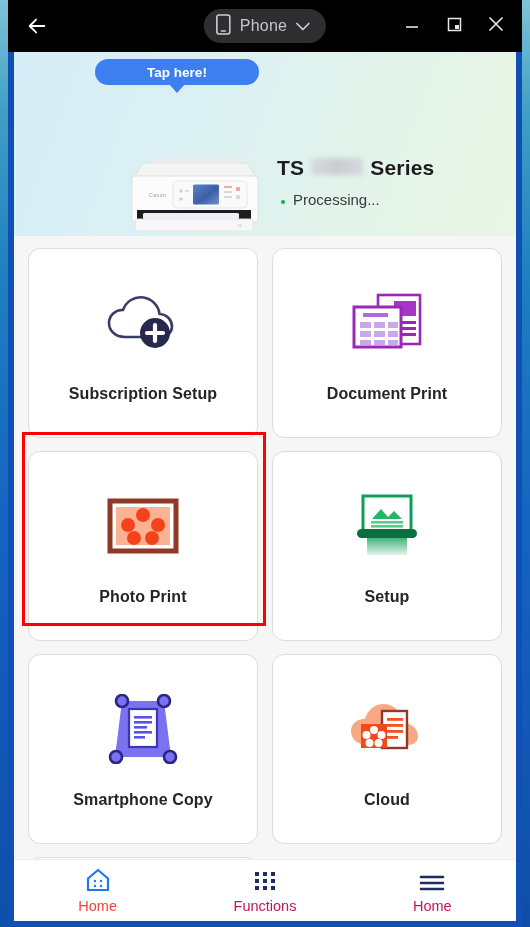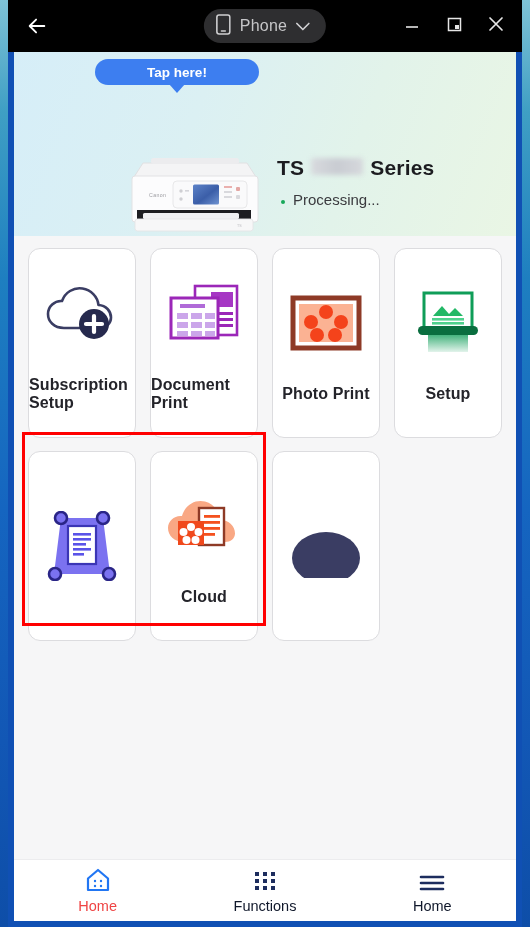--- a/index.html
+++ b/index.html
@@ -134,21 +134,21 @@
   .dot { width: 9px; height: 9px; border-radius: 50%; }
   .dot.inactive { background: #c3cdd8; }
   .dot.active { background: #17356e; }
 
   
   #grid {
     position: absolute; top: 184px; left: 0;
     width: 502px; height: 625px;
     padding: 12px 14px 0 14px;
     display: grid;
-    grid-template-columns: 1fr 1fr 1fr 1fr;
+    grid-template-columns: 1fr 1fr;
     grid-auto-rows: 190px;
     column-gap: 14px; row-gap: 13px;
     background: #f6f6f7;
   }
   .tile {
     background: #ffffff;
     border: 1px solid #dcdcdf;
     border-radius: 12px;
     display: flex; flex-direction: column;
     align-items: center; justify-content: center;
@@ -180,21 +180,21 @@
     background: #ffffff;
     display: flex; align-items: center;
     border-top: 1px solid #ececee;
   }
   .nav-item {
     flex: 1;
     display: flex; flex-direction: column;
     align-items: center; justify-content: center; gap: 5px;
   }
   .nav-ico { height: 26px; display: flex; align-items: flex-end; }
-  .nav-label { font-size: 14.5px; color: #0f172a; }
+  .nav-label { font-size: 14.5px; color: #be185d; }
   .nav-item.active .nav-label { color: #ef4444; }
 </style>
 </head>
 <body>
 
 <div id="desktop"></div>
 
 <div id="window">
 
   <div id="titlebar">
@@ -394,20 +394,21 @@
             <rect x="27" y="27" width="18" height="2.6" fill="#5a53e8"></rect>
             <rect x="27" y="32" width="13" height="2.6" fill="#5a53e8"></rect>
             <rect x="27" y="37" width="18" height="2.6" fill="#5a53e8"></rect>
             <rect x="27" y="42" width="11" height="2.6" fill="#5a53e8"></rect>
             <circle cx="15" cy="7" r="6" fill="#7b72f0" stroke="#2a2587" stroke-width="2.6"></circle>
             <circle cx="57" cy="7" r="6" fill="#7b72f0" stroke="#2a2587" stroke-width="2.6"></circle>
             <circle cx="9" cy="63" r="6" fill="#7b72f0" stroke="#2a2587" stroke-width="2.6"></circle>
             <circle cx="63" cy="63" r="6" fill="#7b72f0" stroke="#2a2587" stroke-width="2.6"></circle>
           </svg>
         </div>
+        <div class="tile-label">Smartphone Copy</div>
       </div>
 
       <div class="tile">
         <div class="tile-icon">
           <svg width="80" height="64" viewBox="0 0 80 64">
             <path d="M20 48 C10 48 4 41.5 4 34 C4 26.5 11 21 18 22
                      C21 11 31 5 41 7.5 C50 10 56 18 56 26
                      C65 26 71 32 71 39.5 C71 44.5 66.5 48 61 48 Z" fill="#f9a884"></path>
             <rect x="35" y="14" width="25" height="37" fill="#ffffff" stroke="#8e3a26" stroke-width="2.4"></rect>
             <rect x="40" y="21" width="16" height="2.8" fill="#f4511e"></rect>

